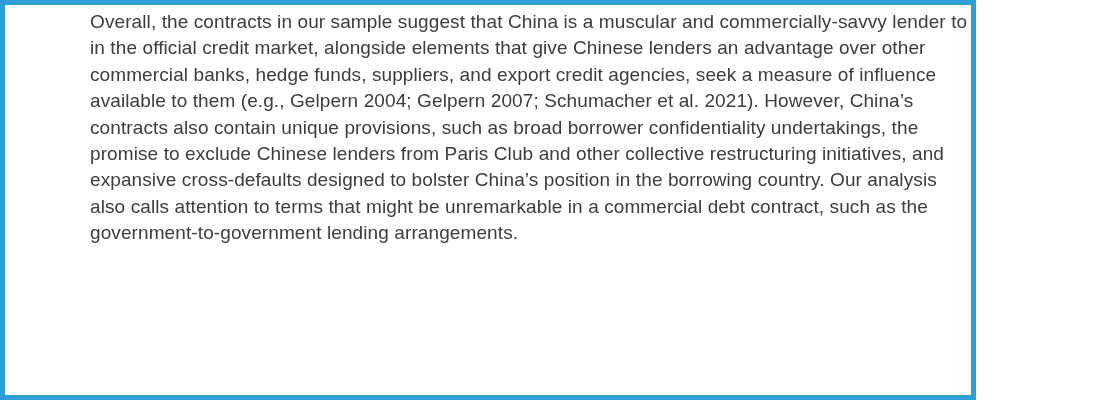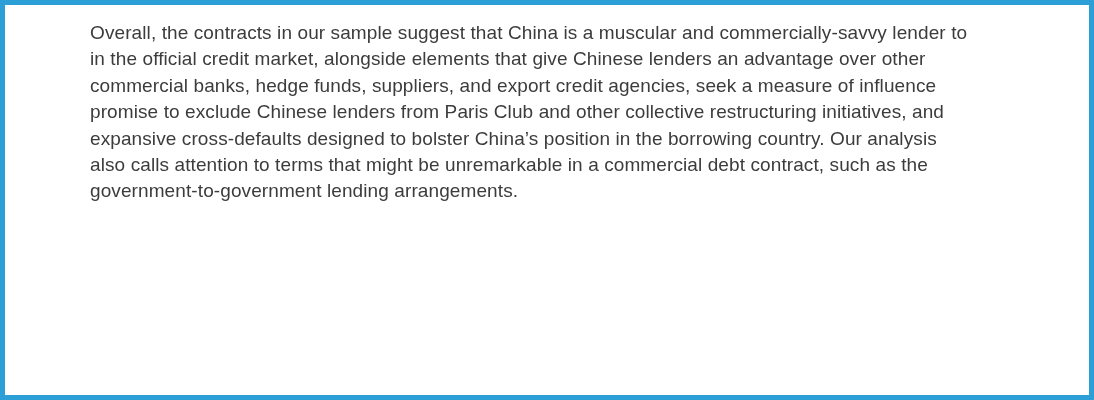--- a/index.html
+++ b/index.html
@@ -5,25 +5,25 @@
   :root { --accent: #2B9FD6; --ink: #3C3C3C; --paper: #FFFFFF; }
   * { box-sizing: border-box; }
   html, body { margin: 0; padding: 0; }
   body {
     width: 1094px;
     height: 400px;
     background: #FFFFFF;
     font-family: "Liberation Sans", sans-serif;
   }
   .frame {
-    width: 1094px;
+    width: 976px;
     height: 400px;
     border: 5px solid var(--accent);
     background: var(--paper);
-    padding: 15px 60px 10px 85px;
+    padding: 4px 60px 10px 85px;
     overflow: hidden;
   }
   .para {
     color: var(--ink);
     font-size: 19px;
     line-height: 26.4px;
     font-weight: 400;
     letter-spacing: 0.1px;
   }
   .line {
@@ -31,18 +31,20 @@
   }
 </style>
 </head>
 <body>
 
 <div class="frame">
   <div class="para">
       <div class="line">Overall, the contracts in our sample suggest that China is a muscular and commercially-savvy lender to</div>
       <div class="line">in the official credit market, alongside elements that give Chinese lenders an advantage over other</div>
       <div class="line">commercial banks, hedge funds, suppliers, and export credit agencies, seek a measure of influence</div>
+      <div class="line">available to them (e.g., Gelpern 2004; Gelpern 2007; Schumacher et al. 2021). However, China’s</div>
+      <div class="line">contracts also contain unique provisions, such as broad borrower confidentiality undertakings, the</div>
       <div class="line">promise to exclude Chinese lenders from Paris Club and other collective restructuring initiatives, and</div>
       <div class="line">expansive cross-defaults designed to bolster China’s position in the borrowing country. Our analysis</div>
       <div class="line">also calls attention to terms that might be unremarkable in a commercial debt contract, such as the</div>
       <div class="line">government-to-government lending arrangements.</div>
     </div>
 </div>
 
 </body></html>

